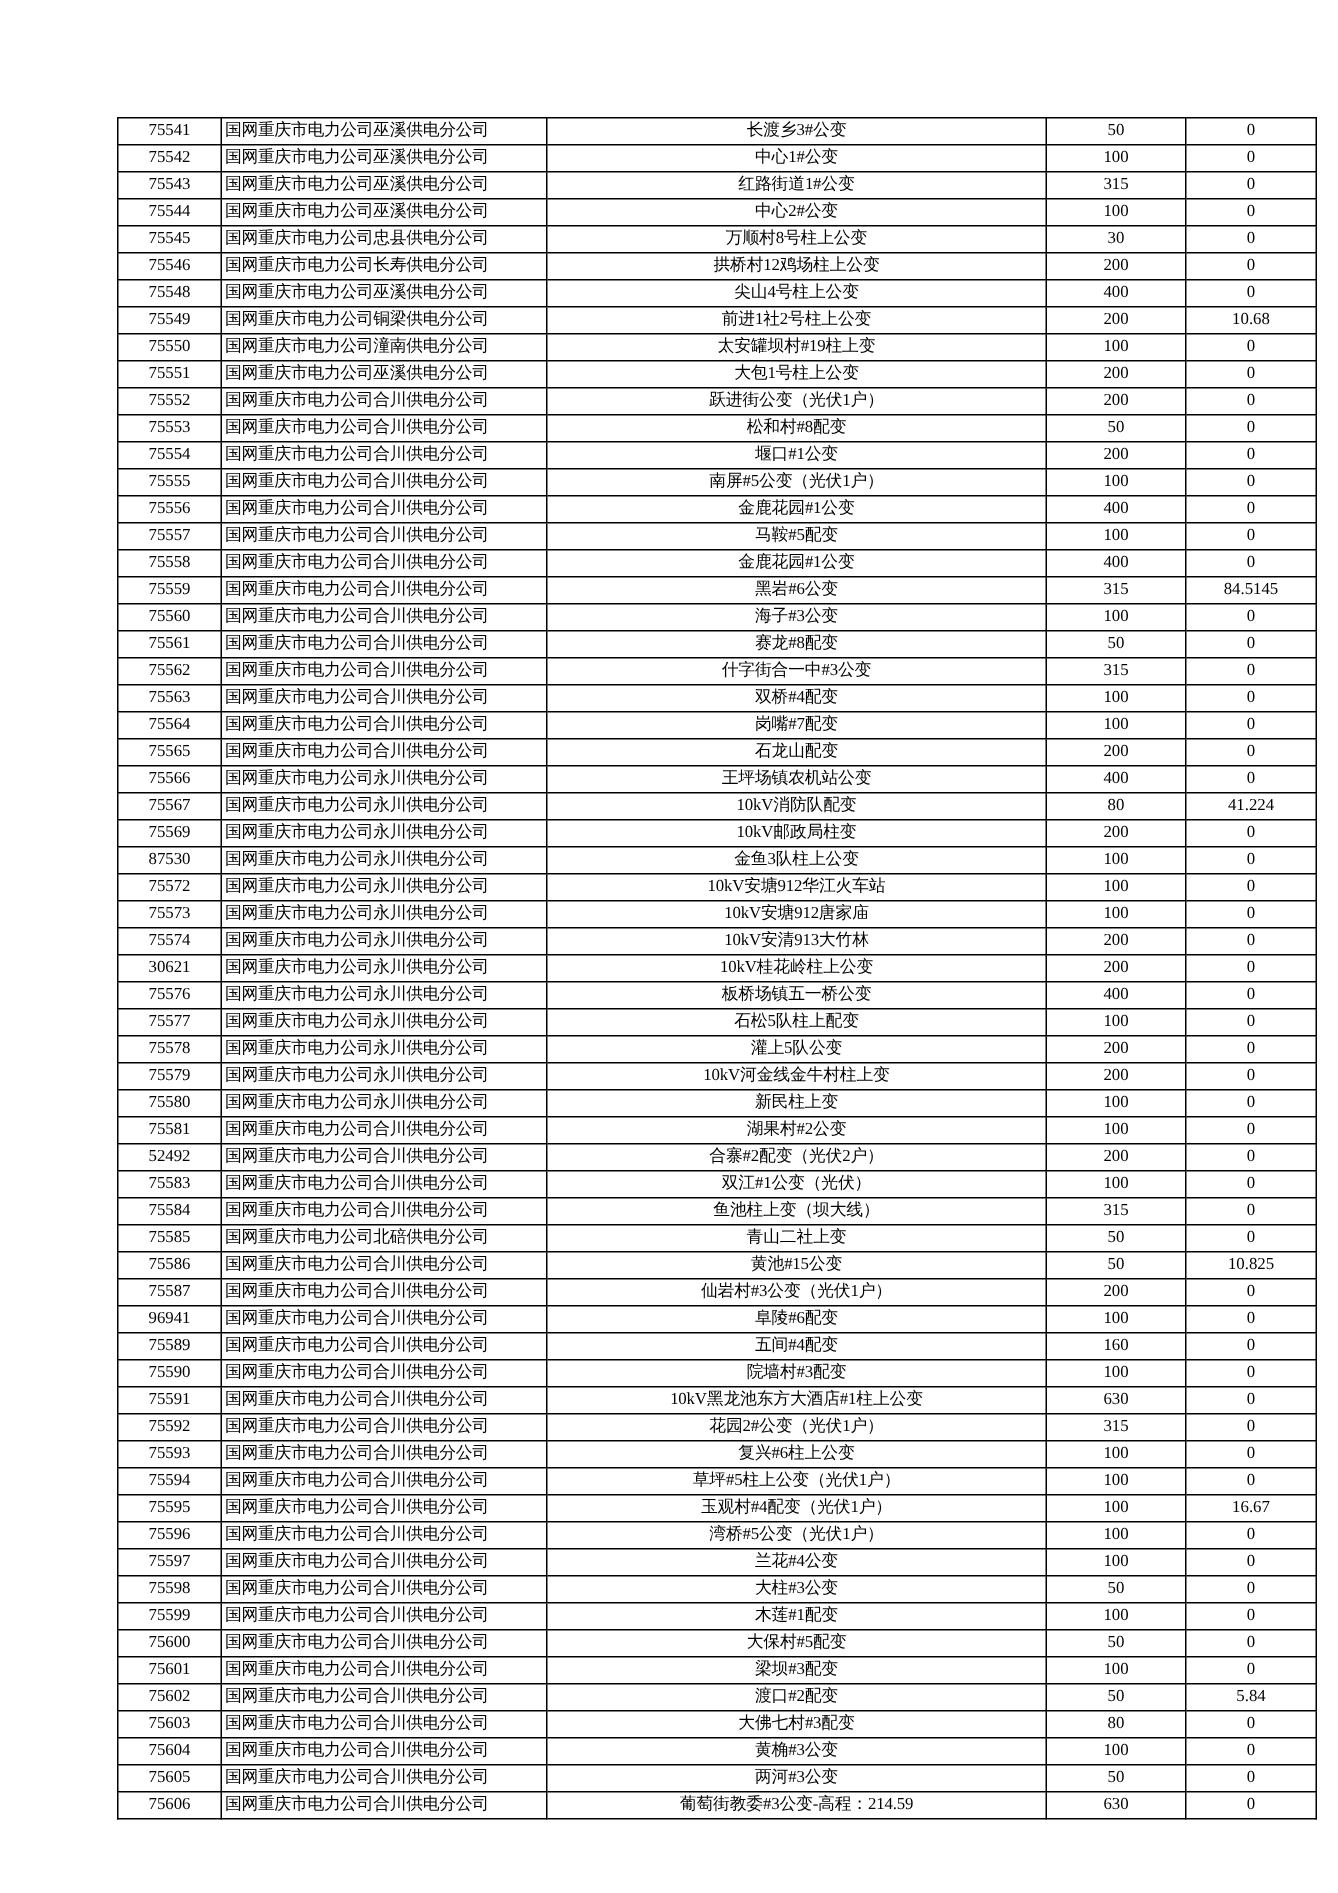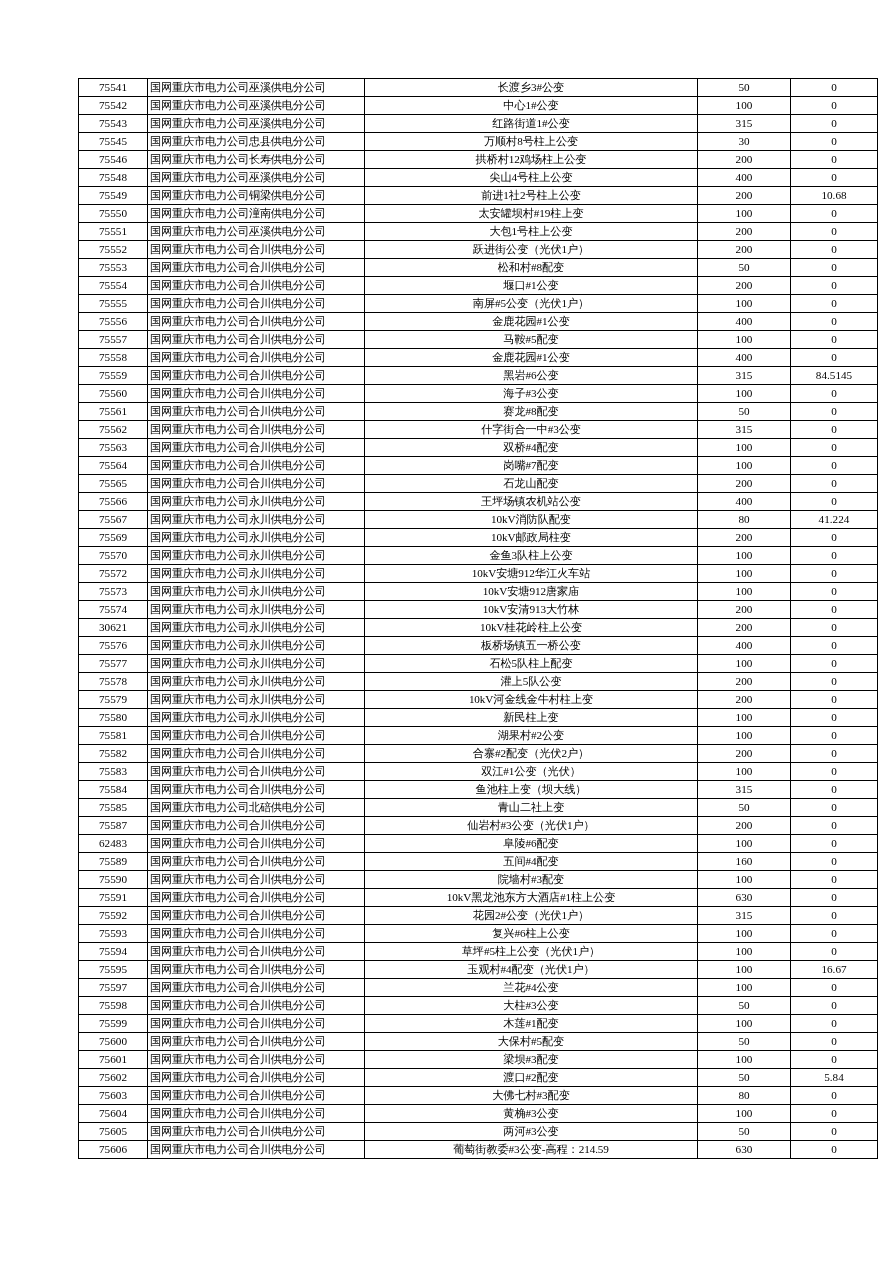--- a/index.html
+++ b/index.html
@@ -81,20 +81,27 @@
           <td class="col-val">0</td>
         </tr>
         <tr>
           <td class="col-id">75543</td>
           <td class="col-org">国网重庆市电力公司巫溪供电分公司</td>
           <td class="col-name">红路街道1#公变</td>
           <td class="col-cap">315</td>
           <td class="col-val">0</td>
         </tr>
         <tr>
+          <td class="col-id">75544</td>
+          <td class="col-org">国网重庆市电力公司巫溪供电分公司</td>
+          <td class="col-name">中心2#公变</td>
+          <td class="col-cap">100</td>
+          <td class="col-val">0</td>
+        </tr>
+        <tr>
           <td class="col-id">75545</td>
           <td class="col-org">国网重庆市电力公司忠县供电分公司</td>
           <td class="col-name">万顺村8号柱上公变</td>
           <td class="col-cap">30</td>
           <td class="col-val">0</td>
         </tr>
         <tr>
           <td class="col-id">75546</td>
           <td class="col-org">国网重庆市电力公司长寿供电分公司</td>
           <td class="col-name">拱桥村12鸡场柱上公变</td>
@@ -242,21 +249,21 @@
           <td class="col-val">41.224</td>
         </tr>
         <tr>
           <td class="col-id">75569</td>
           <td class="col-org">国网重庆市电力公司永川供电分公司</td>
           <td class="col-name">10kV邮政局柱变</td>
           <td class="col-cap">200</td>
           <td class="col-val">0</td>
         </tr>
         <tr>
-          <td class="col-id">75570</td>
+          <td class="col-id">87530</td>
           <td class="col-org">国网重庆市电力公司永川供电分公司</td>
           <td class="col-name">金鱼3队柱上公变</td>
           <td class="col-cap">100</td>
           <td class="col-val">0</td>
         </tr>
         <tr>
           <td class="col-id">75572</td>
           <td class="col-org">国网重庆市电力公司永川供电分公司</td>
           <td class="col-name">10kV安塘912华江火车站</td>
           <td class="col-cap">100</td>
@@ -319,21 +326,21 @@
           <td class="col-val">0</td>
         </tr>
         <tr>
           <td class="col-id">75581</td>
           <td class="col-org">国网重庆市电力公司合川供电分公司</td>
           <td class="col-name">湖果村#2公变</td>
           <td class="col-cap">100</td>
           <td class="col-val">0</td>
         </tr>
         <tr>
-          <td class="col-id">75582</td>
+          <td class="col-id">52492</td>
           <td class="col-org">国网重庆市电力公司合川供电分公司</td>
           <td class="col-name">合寨#2配变（光伏2户）</td>
           <td class="col-cap">200</td>
           <td class="col-val">0</td>
         </tr>
         <tr>
           <td class="col-id">75583</td>
           <td class="col-org">国网重庆市电力公司合川供电分公司</td>
           <td class="col-name">双江#1公变（光伏）</td>
           <td class="col-cap">100</td>
@@ -347,28 +354,35 @@
           <td class="col-val">0</td>
         </tr>
         <tr>
           <td class="col-id">75585</td>
           <td class="col-org">国网重庆市电力公司北碚供电分公司</td>
           <td class="col-name">青山二社上变</td>
           <td class="col-cap">50</td>
           <td class="col-val">0</td>
         </tr>
         <tr>
+          <td class="col-id">75586</td>
+          <td class="col-org">国网重庆市电力公司合川供电分公司</td>
+          <td class="col-name">黄池#15公变</td>
+          <td class="col-cap">50</td>
+          <td class="col-val">10.825</td>
+        </tr>
+        <tr>
           <td class="col-id">75587</td>
           <td class="col-org">国网重庆市电力公司合川供电分公司</td>
           <td class="col-name">仙岩村#3公变（光伏1户）</td>
           <td class="col-cap">200</td>
           <td class="col-val">0</td>
         </tr>
         <tr>
-          <td class="col-id">62483</td>
+          <td class="col-id">96941</td>
           <td class="col-org">国网重庆市电力公司合川供电分公司</td>
           <td class="col-name">阜陵#6配变</td>
           <td class="col-cap">100</td>
           <td class="col-val">0</td>
         </tr>
         <tr>
           <td class="col-id">75589</td>
           <td class="col-org">国网重庆市电力公司合川供电分公司</td>
           <td class="col-name">五间#4配变</td>
           <td class="col-cap">160</td>
@@ -408,20 +422,27 @@
           <td class="col-name">草坪#5柱上公变（光伏1户）</td>
           <td class="col-cap">100</td>
           <td class="col-val">0</td>
         </tr>
         <tr>
           <td class="col-id">75595</td>
           <td class="col-org">国网重庆市电力公司合川供电分公司</td>
           <td class="col-name">玉观村#4配变（光伏1户）</td>
           <td class="col-cap">100</td>
           <td class="col-val">16.67</td>
+        </tr>
+        <tr>
+          <td class="col-id">75596</td>
+          <td class="col-org">国网重庆市电力公司合川供电分公司</td>
+          <td class="col-name">湾桥#5公变（光伏1户）</td>
+          <td class="col-cap">100</td>
+          <td class="col-val">0</td>
         </tr>
         <tr>
           <td class="col-id">75597</td>
           <td class="col-org">国网重庆市电力公司合川供电分公司</td>
           <td class="col-name">兰花#4公变</td>
           <td class="col-cap">100</td>
           <td class="col-val">0</td>
         </tr>
         <tr>
           <td class="col-id">75598</td>

